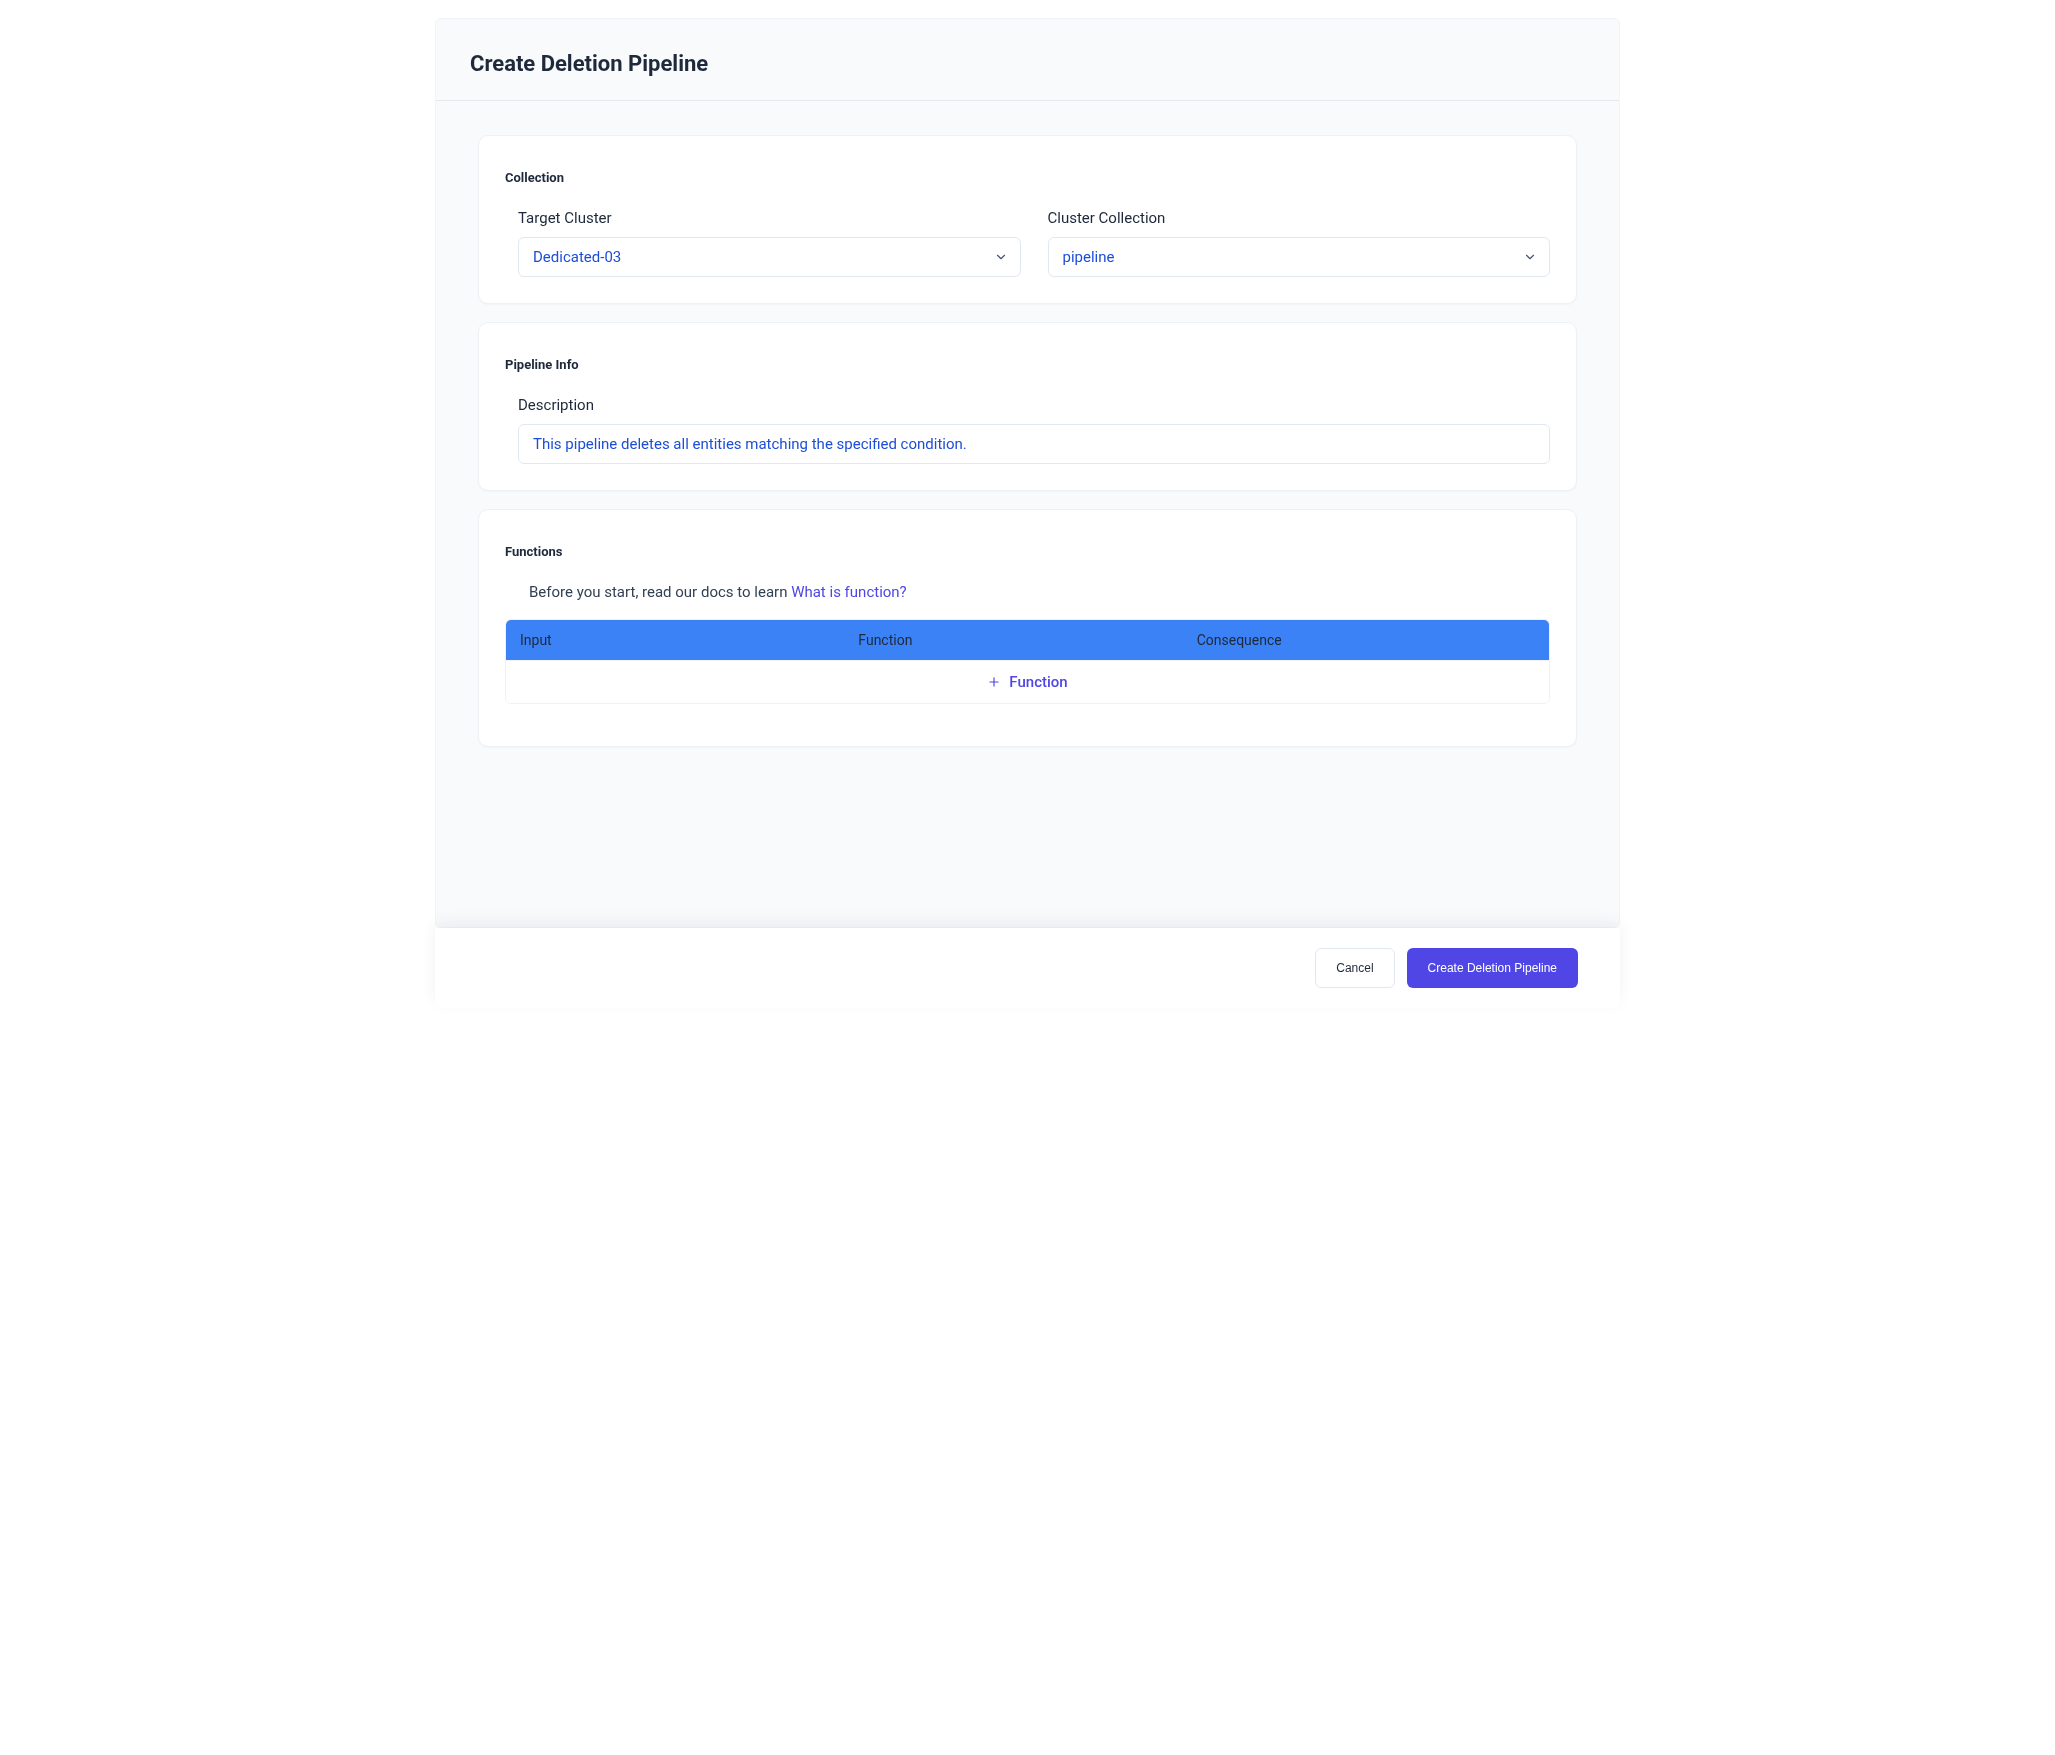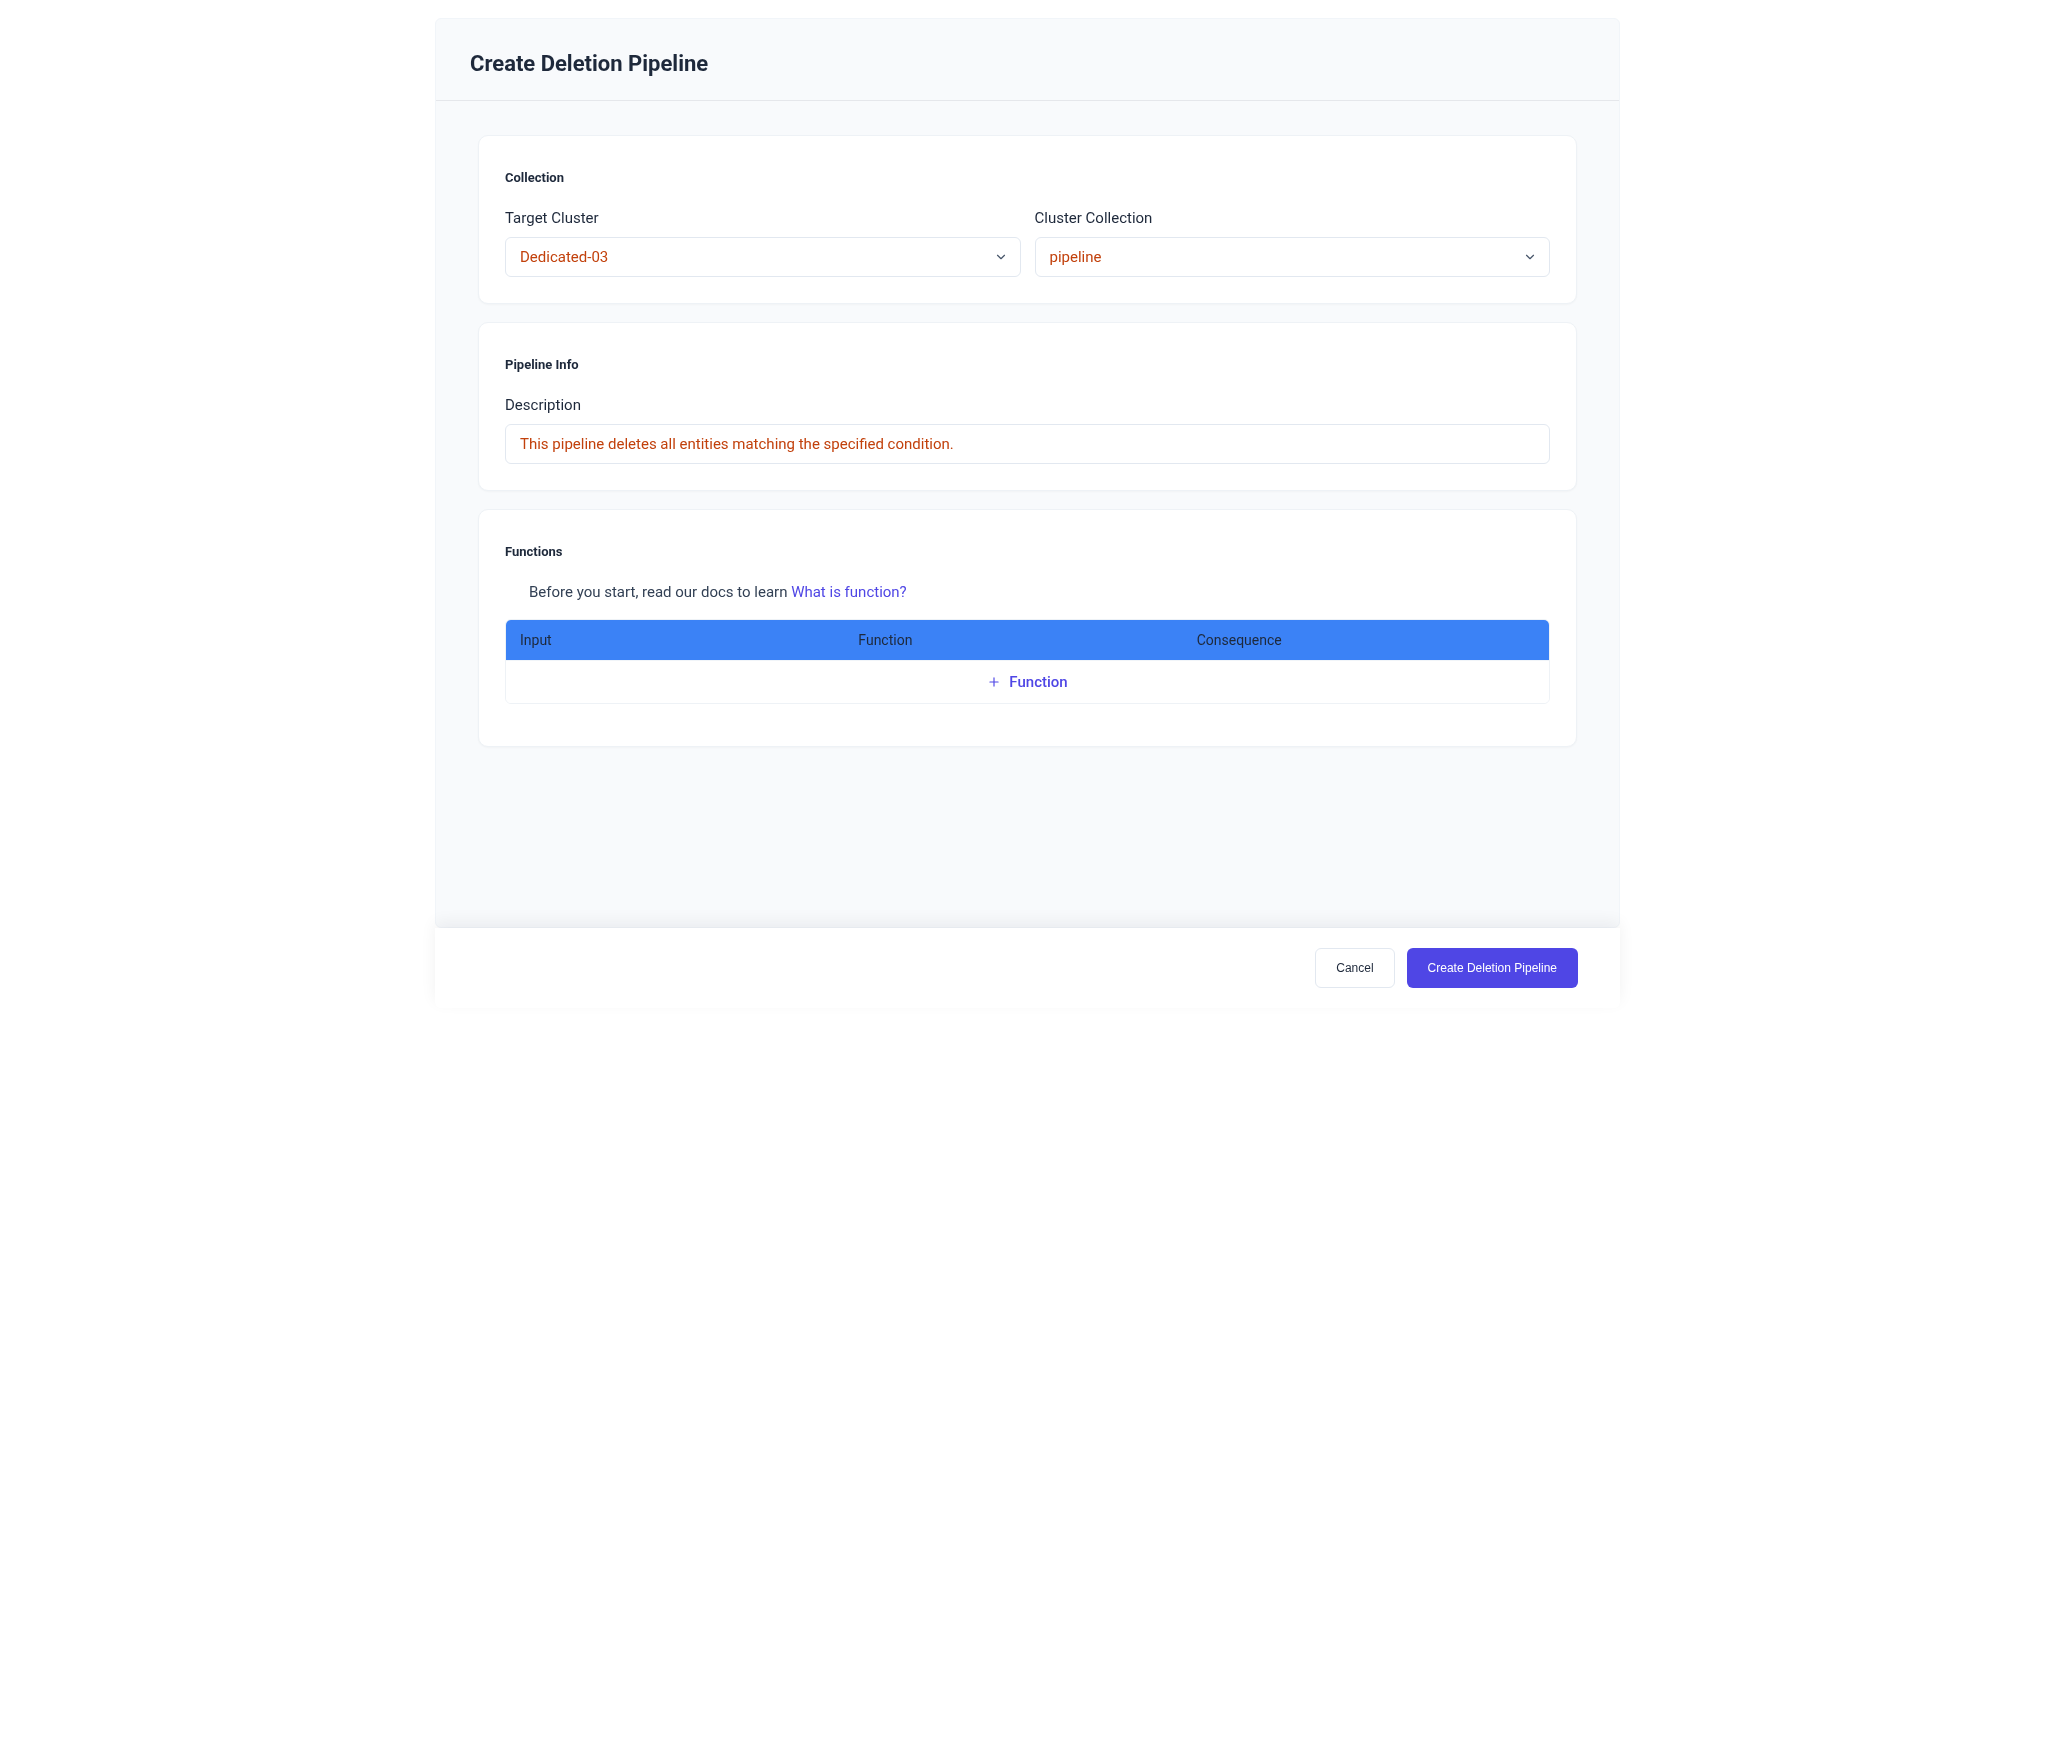--- a/index.html
+++ b/index.html
@@ -48,38 +48,39 @@
     margin-top: 8px;
   }
   .row {
     display: flex;
     gap: 14px;
   }
   .field {
     flex: 1;
     display: flex;
     flex-direction: column;
+    margin-left: 13px;
   }
   .field-half {
     width: 50%;
     max-width: 517px;
   }
   .field-label {
     font-size: 15px;
     color: #1e293b;
     margin-bottom: 10px;
   }
   .select-box, .text-input {
     position: relative;
     width: 100%;
     border: 1px solid #e2e8f0;
     border-radius: 6px;
     background: #fff;
     font-size: 15px;
-    color: #c2410c;
+    color: #1d4ed8;
     height: 40px;
     padding: 0 38px 0 14px;
     display: flex;
     align-items: center;
     cursor: pointer;
   }
   .text-input {
     cursor: text;
     padding-right: 14px;
   }

